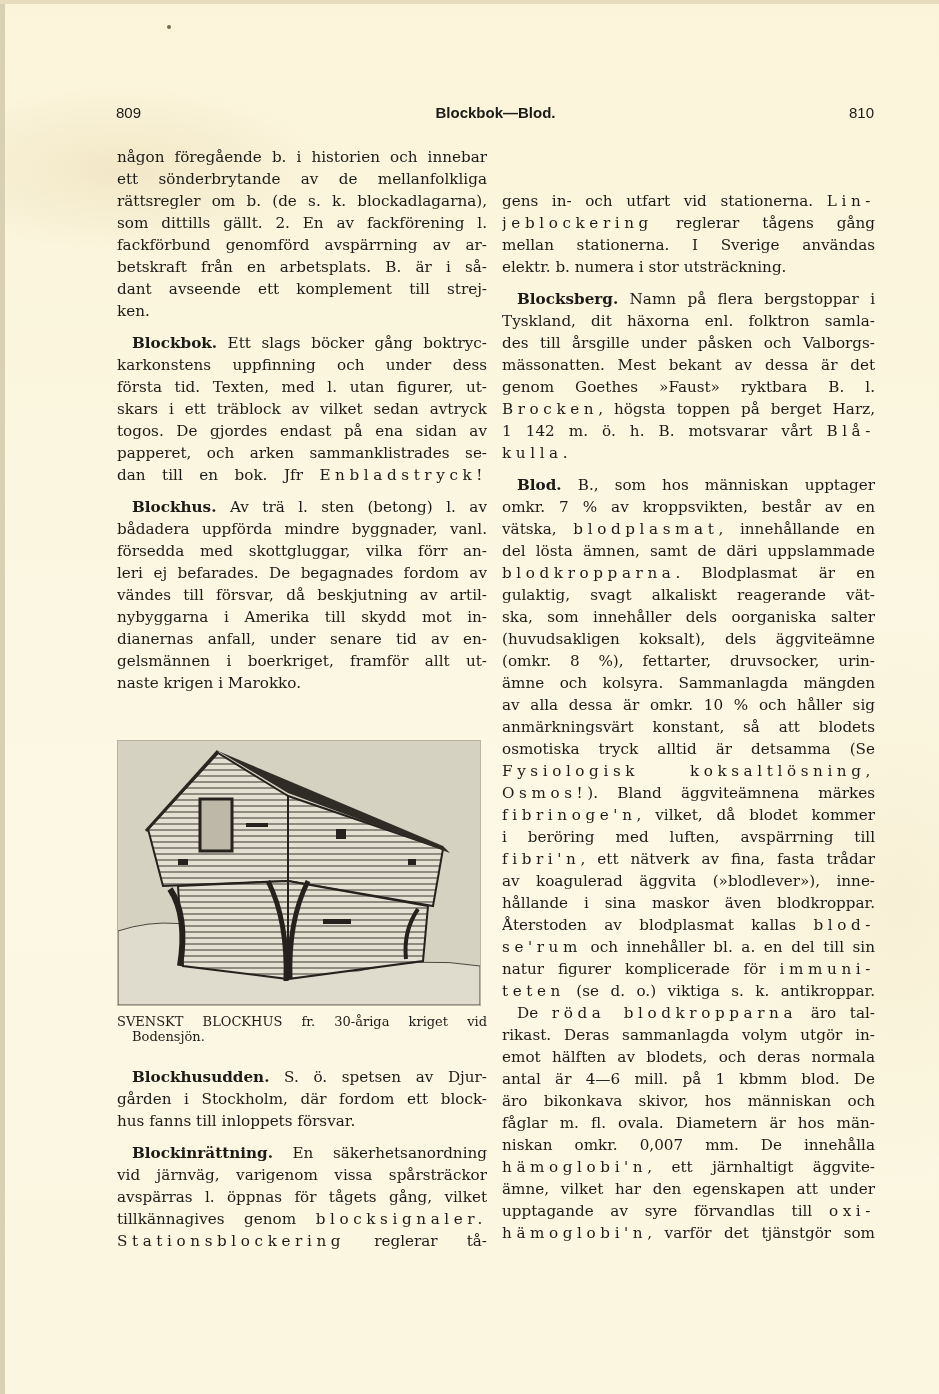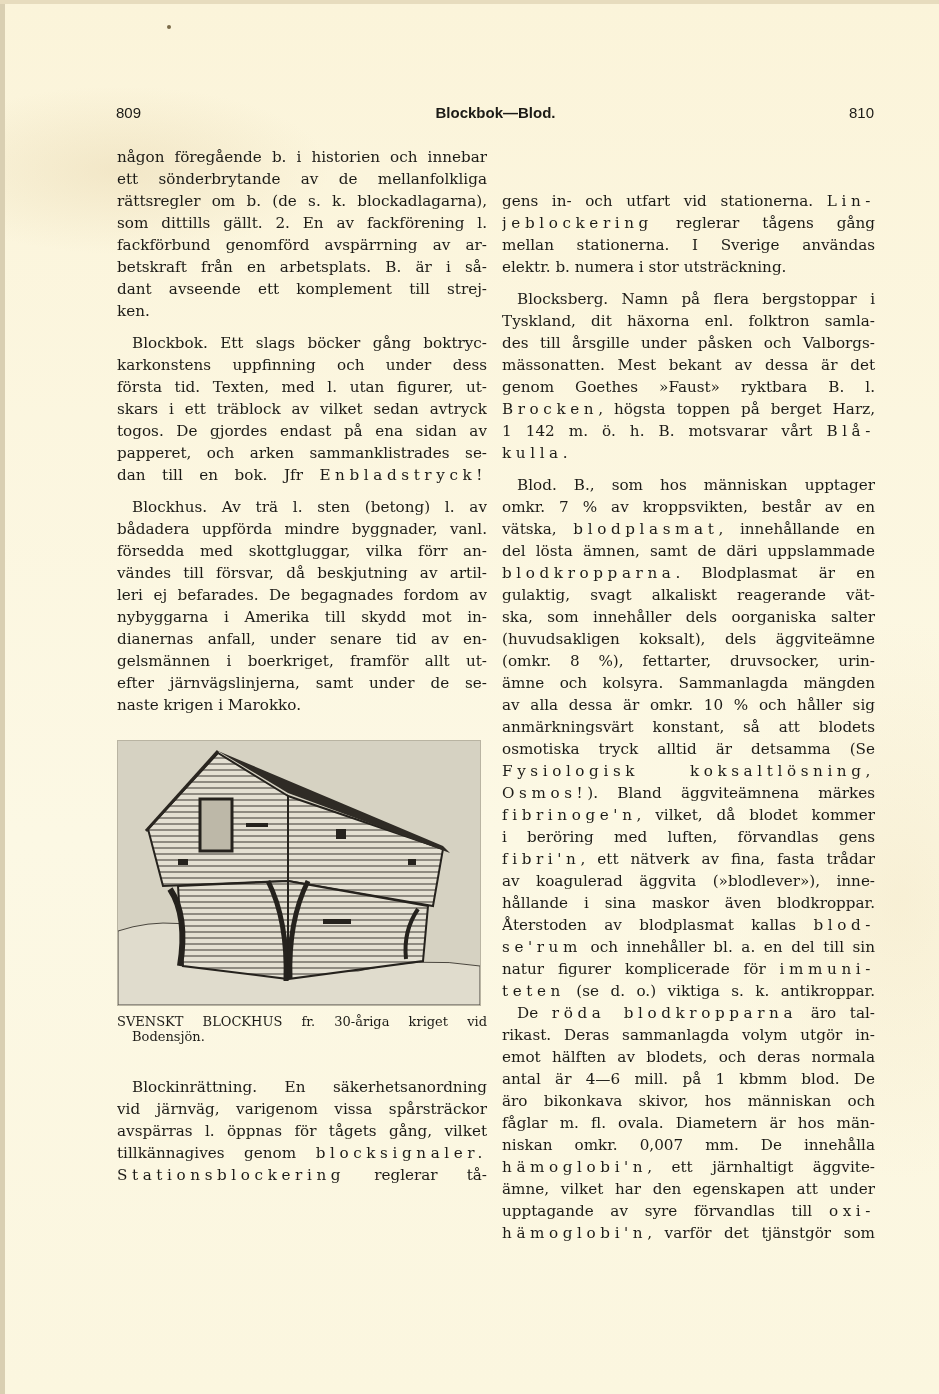--- a/index.html
+++ b/index.html
@@ -25,21 +25,21 @@
   .hdr-center { position: absolute; left: 1px; right: 0; text-align: center; top: 0; font-weight: bold; }
 
   .col { position: absolute; font-size: 15.2px; }
   .col-left { left: 117px; top: 146px; width: 370px; }
   .col-right { left: 502px; top: 146px; width: 373px; margin-top: 44px; }
 
   .ln { height: 22px; line-height: 22px; white-space: nowrap; text-align: justify; text-align-last: justify; overflow: hidden; }
   .ln.last { text-align-last: left; }
   .ln.indent { padding-left: 15px; }
   .gap { height: 10px; }
-  b { font-weight: normal; }
+  b { font-weight: bold; }
   .sp { letter-spacing: 4.6px; }
 
   .figure { position: absolute; left: 117px; top: 740px; width: 362px; height: 264px;
             background: #d8d4c4; border: 1px solid #b9b4a2; overflow: hidden; }
   .caption { position: absolute; left: 117px; top: 1014px; width: 370px; font-size: 13px;
              line-height: 15px; }
   .caption .cap1 { white-space: nowrap; text-align: justify; text-align-last: justify; }
   .caption .cap2 { padding-left: 15px; }
 </style>
 </head>
@@ -76,26 +76,25 @@
     <div class="ln">togos. De gjordes endast på ena sidan av</div>
     <div class="ln">papperet, och arken sammanklistrades se-</div>
     <div class="ln"><span>dan till en bok. Jfr </span><span class="sp">Enbladstryck!</span></div>
   </div>
   <div class="gap"></div>
 
   <div>
     <div class="ln indent"><b>Blockhus.</b><span> Av trä l. sten (betong) l. av</span></div>
     <div class="ln">bådadera uppförda mindre byggnader, vanl.</div>
     <div class="ln">försedda med skottgluggar, vilka förr an-</div>
+    <div class="ln">leri ej befarades. De begagnades fordom av</div>
     <div class="ln">vändes till försvar, då beskjutning av artil-</div>
-    <div class="ln">leri ej befarades. De begagnades fordom av</div>
     <div class="ln">nybyggarna i Amerika till skydd mot in-</div>
     <div class="ln">dianernas anfall, under senare tid av en-</div>
     <div class="ln">gelsmännen i boerkriget, framför allt ut-</div>
-    <div class="ln">efter järnvägslinjerna, samt under de se-</div>
     <div class="ln last">naste krigen i Marokko.</div>
   </div>
 </div>
 
 <div class="figure">
   <svg width="362" height="264" viewBox="0 0 362 264">
     <defs>
       <pattern id="planks" width="6" height="6" patternUnits="userSpaceOnUse">
         <rect width="6" height="6" fill="#e4e0d2"></rect>
         <line x1="0" y1="5" x2="6" y2="5" stroke="#3a3630" stroke-width="1"></line>
@@ -127,20 +126,25 @@
     <rect x="205" y="178" width="28" height="5" fill="#25221d"></rect>
     <rect x="290" y="118" width="8" height="6" fill="#25221d"></rect>
   </svg>
 </div>
 <div class="caption">
   <div class="cap1">SVENSKT BLOCKHUS fr. 30-åriga kriget vid</div>
   <div class="cap2">Bodensjön.</div>
 </div>
 
 <div class="col col-left" style="top:1066px;">
+  <div>
+    <div class="ln indent"><b>Blockhusudden.</b><span> S. ö. spetsen av Djur-</span></div>
+    <div class="ln">gården i Stockholm, där fordom ett block-</div>
+    <div class="ln last">hus fanns till inloppets försvar.</div>
+  </div>
   <div class="gap"></div>
   <div>
     <div class="ln indent"><b>Blockinrättning.</b><span> En säkerhetsanordning</span></div>
     <div class="ln">vid järnväg, varigenom vissa spårsträckor</div>
     <div class="ln">avspärras l. öppnas för tågets gång, vilket</div>
     <div class="ln"><span>tillkännagives genom </span><span class="sp">blocksignaler.</span></div>
     <div class="ln"><span class="sp">Stationsblockering</span><span> reglerar tå-</span></div>
   </div>
 </div>
 
@@ -175,21 +179,21 @@
     <div class="ln">ska, som innehåller dels oorganiska salter</div>
     <div class="ln">(huvudsakligen koksalt), dels äggviteämne</div>
     <div class="ln">(omkr. 8 %), fettarter, druvsocker, urin-</div>
     <div class="ln">ämne och kolsyra. Sammanlagda mängden</div>
     <div class="ln">av alla dessa är omkr. 10 % och håller sig</div>
     <div class="ln">anmärkningsvärt konstant, så att blodets</div>
     <div class="ln">osmotiska tryck alltid är detsamma (Se</div>
     <div class="ln"><span class="sp">Fysiologisk</span> <span class="sp">koksaltlösning,</span></div>
     <div class="ln"><span class="sp">Osmos!</span><span>). Bland äggviteämnena märkes</span></div>
     <div class="ln"><span class="sp">fibrinoge'n</span><span>, vilket, då blodet kommer</span></div>
-    <div class="ln">i beröring med luften, förvandlas gens</div>
+    <div class="ln">i beröring med luften, avspärrning till</div>
     <div class="ln"><span class="sp">fibri'n</span><span>, ett nätverk av fina, fasta trådar</span></div>
     <div class="ln">av koagulerad äggvita (»blodlever»), inne-</div>
     <div class="ln">hållande i sina maskor även blodkroppar.</div>
     <div class="ln"><span>Återstoden av blodplasmat kallas </span><span class="sp">blod-</span></div>
     <div class="ln"><span class="sp">se'rum</span><span> och innehåller bl. a. en del till sin</span></div>
     <div class="ln"><span>natur figurer komplicerade för </span><span class="sp">immuni-</span></div>
     <div class="ln"><span class="sp">teten</span><span> (se d. o.) viktiga s. k. antikroppar.</span></div>
     <div class="ln indent"><span>De </span><span class="sp">röda blodkropparna</span><span> äro tal-</span></div>
     <div class="ln">rikast. Deras sammanlagda volym utgör in-</div>
     <div class="ln">emot hälften av blodets, och deras normala</div>

